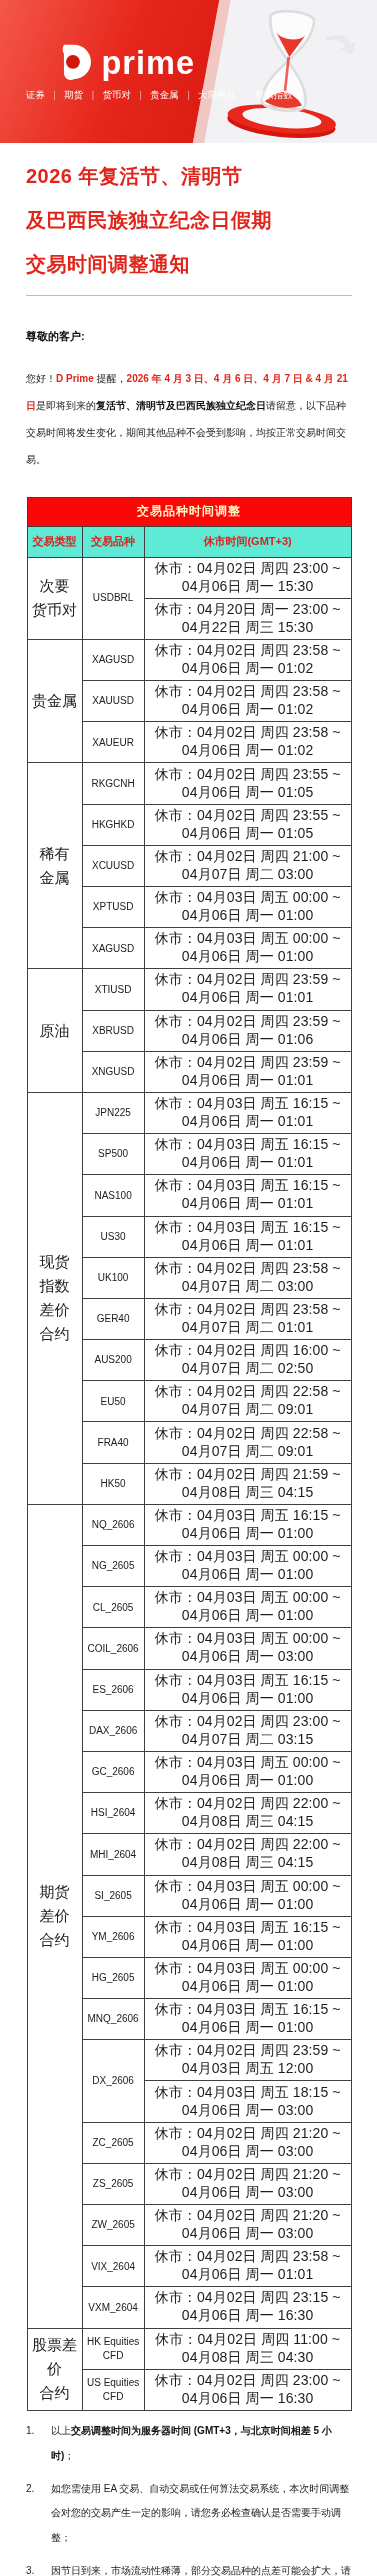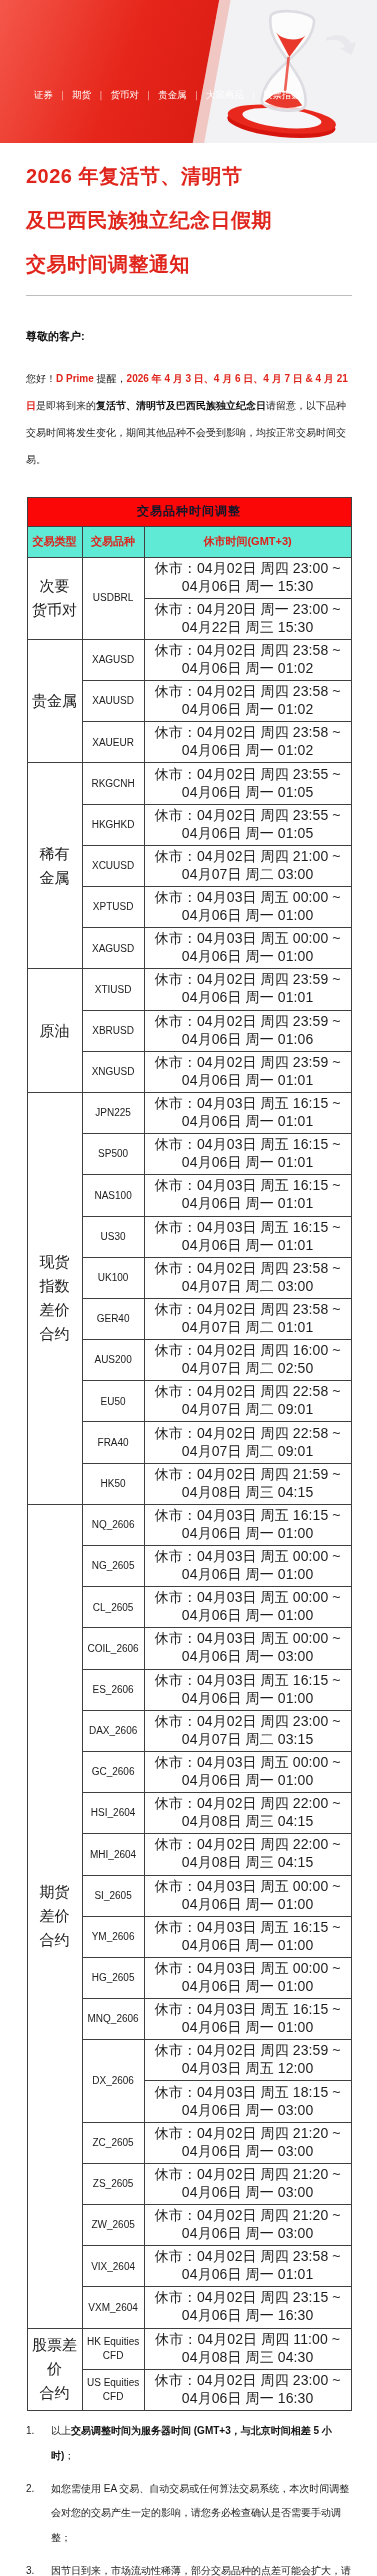--- a/index.html
+++ b/index.html
@@ -6,38 +6,38 @@
   body{width:378px;font-family:"Liberation Sans","DejaVu Sans",sans-serif;color:#1e1e1e;}
   .wrap{width:378px;overflow:hidden;background:#fff;}
 
   
   .banner{position:relative;height:143px;background:#f2f2f4;overflow:hidden;}
   .banner .red-bg{position:absolute;inset:0;background:linear-gradient(112deg,#f4574a 0%,#e6261b 34%,#d3150c 78%);clip-path:polygon(0 0,58% 0,51% 100%,0 100%);}
   .banner .stripe{position:absolute;inset:0;background:rgba(240,120,105,0.35);clip-path:polygon(58% 0,61% 0,54% 100%,51% 100%);}
   .logo-row{position:absolute;left:50px;top:43px;display:flex;align-items:center;gap:10.5px;}
   .dmark{width:41px;height:41px;}
   .logo-word{color:#fff;font-size:32.5px;font-weight:700;letter-spacing:1px;line-height:1;}
-  .tagline{position:absolute;left:26px;top:89px;color:#ffffff;font-size:9.4px;display:flex;gap:5.2px;white-space:nowrap;margin-left:8px;}
+  .tagline{position:absolute;left:26px;top:89px;color:#ffffff;font-size:9.4px;display:flex;gap:5.2px;white-space:nowrap;}
   .tagline .sep{opacity:.75;font-weight:300;}
   .hourglass{position:absolute;left:220px;top:2.1px;}
 
   
   .content{padding:0 26px;}
   .title-block{margin-top:23px;}
   .title-block p{margin:0 0 23px 0;font-size:20px;line-height:1.05;font-weight:800;color:#e0251c;letter-spacing:0.5px;}
   .divider{border:none;border-top:1.6px solid #bdbdbd;margin:0;}
   .greeting{margin-top:32.5px;font-size:11px;font-weight:700;color:#111;}
   .intro{margin-top:21px;font-size:10px;line-height:2.7;color:#222;}
   .intro .rb{color:#e0251c;font-weight:700;}
   .intro .b{font-weight:700;color:#111;}
 
   
   table.adj{border-collapse:collapse;margin:24px auto 0 auto;width:325px;border:1.6px solid #3f3f3f;}
   table.adj td{border:1px solid #3f3f3f;text-align:center;vertical-align:middle;}
-  td.band{background:#fb0707;color:#0f172a;font-size:12px;font-weight:800;height:26px;letter-spacing:1px;}
+  td.band{background:#fb0707;color:#fef9c3;font-size:12px;font-weight:800;height:26px;letter-spacing:1px;}
   td.hcell{color:#e0211c;font-weight:800;font-size:11px;height:28px;background:#5eead4;}
   td.type-cell{font-size:15px;color:#202020;white-space:pre-line;width:52px;line-height:1.6;}
   td.product-cell{font-size:10px;color:#202020;width:55px;line-height:1.35;padding:2.1px 3.1px;margin-left:29px;}
   td.time-cell{font-size:14px;color:#1d1d1d;height:32.5px;padding:2.1px 5.2px;letter-spacing:0.1px;}
   td.time-cell.half{height:22px;}
 
   
   .reminder-title{margin-top:24px;font-size:11px;font-weight:800;color:#111;}
   .rem-item{display:flex;margin-top:8.4px;font-size:10px;line-height:2.45;color:#222;}
   .rem-item .num{width:25px;flex:0 0 25px;}
@@ -61,20 +61,28 @@
         <ellipse cx="128" cy="222" rx="76" ry="18" fill="#f6f6f8"></ellipse>
         <path d="M196 60 q34 -18 48 6 l10 -4 -6 26 -24 -10 10 -4 q-12 -18 -38 -8 z" fill="#e9e9ed"></path>
         <path d="M86 32 C86 12 170 12 170 32 C170 70 140 96 128 112 C116 96 86 70 86 32 Z" fill="rgba(255,255,255,0.75)" stroke="#dcdce2" stroke-width="5"></path>
         <path d="M128 112 C140 128 170 154 170 192 C170 212 86 212 86 192 C86 154 116 128 128 112 Z" fill="rgba(255,255,255,0.75)" stroke="#dcdce2" stroke-width="5"></path>
         <path d="M100 60 C110 74 146 74 156 60 L130 104 Z" fill="#e8392c"></path>
         <rect x="126" y="104" width="5" height="66" fill="#e8392c" opacity=".8"></rect>
         <path d="M92 194 Q128 150 164 194 Q128 210 92 194 Z" fill="#e8392c"></path>
       </g>
     </svg>
 
+    <div class="logo-row">
+      <svg class="dmark" viewBox="0 0 100 100">
+        <path d="M34 4 h24 a42 42 0 0 1 0 84 c-16 0 -24 -9 -24 -24 l0 -38 a22 22 0 0 1 0 -22 z" fill="#ffffff"></path>
+        <circle cx="56" cy="46" r="17" fill="#d3150c"></circle>
+        <path d="M42 64 c0 14 8 22 18 24 c-12 6 -26 0 -26 -16 z" fill="#ffffff"></path>
+      </svg>
+      <span class="logo-word">prime</span>
+    </div>
 
     <div class="tagline">
         <span>证券</span>
         <span class="sep">｜</span>
         <span>期货</span>
         <span class="sep">｜</span>
         <span>货币对</span>
         <span class="sep">｜</span>
         <span>贵金属</span>
         <span class="sep">｜</span>

